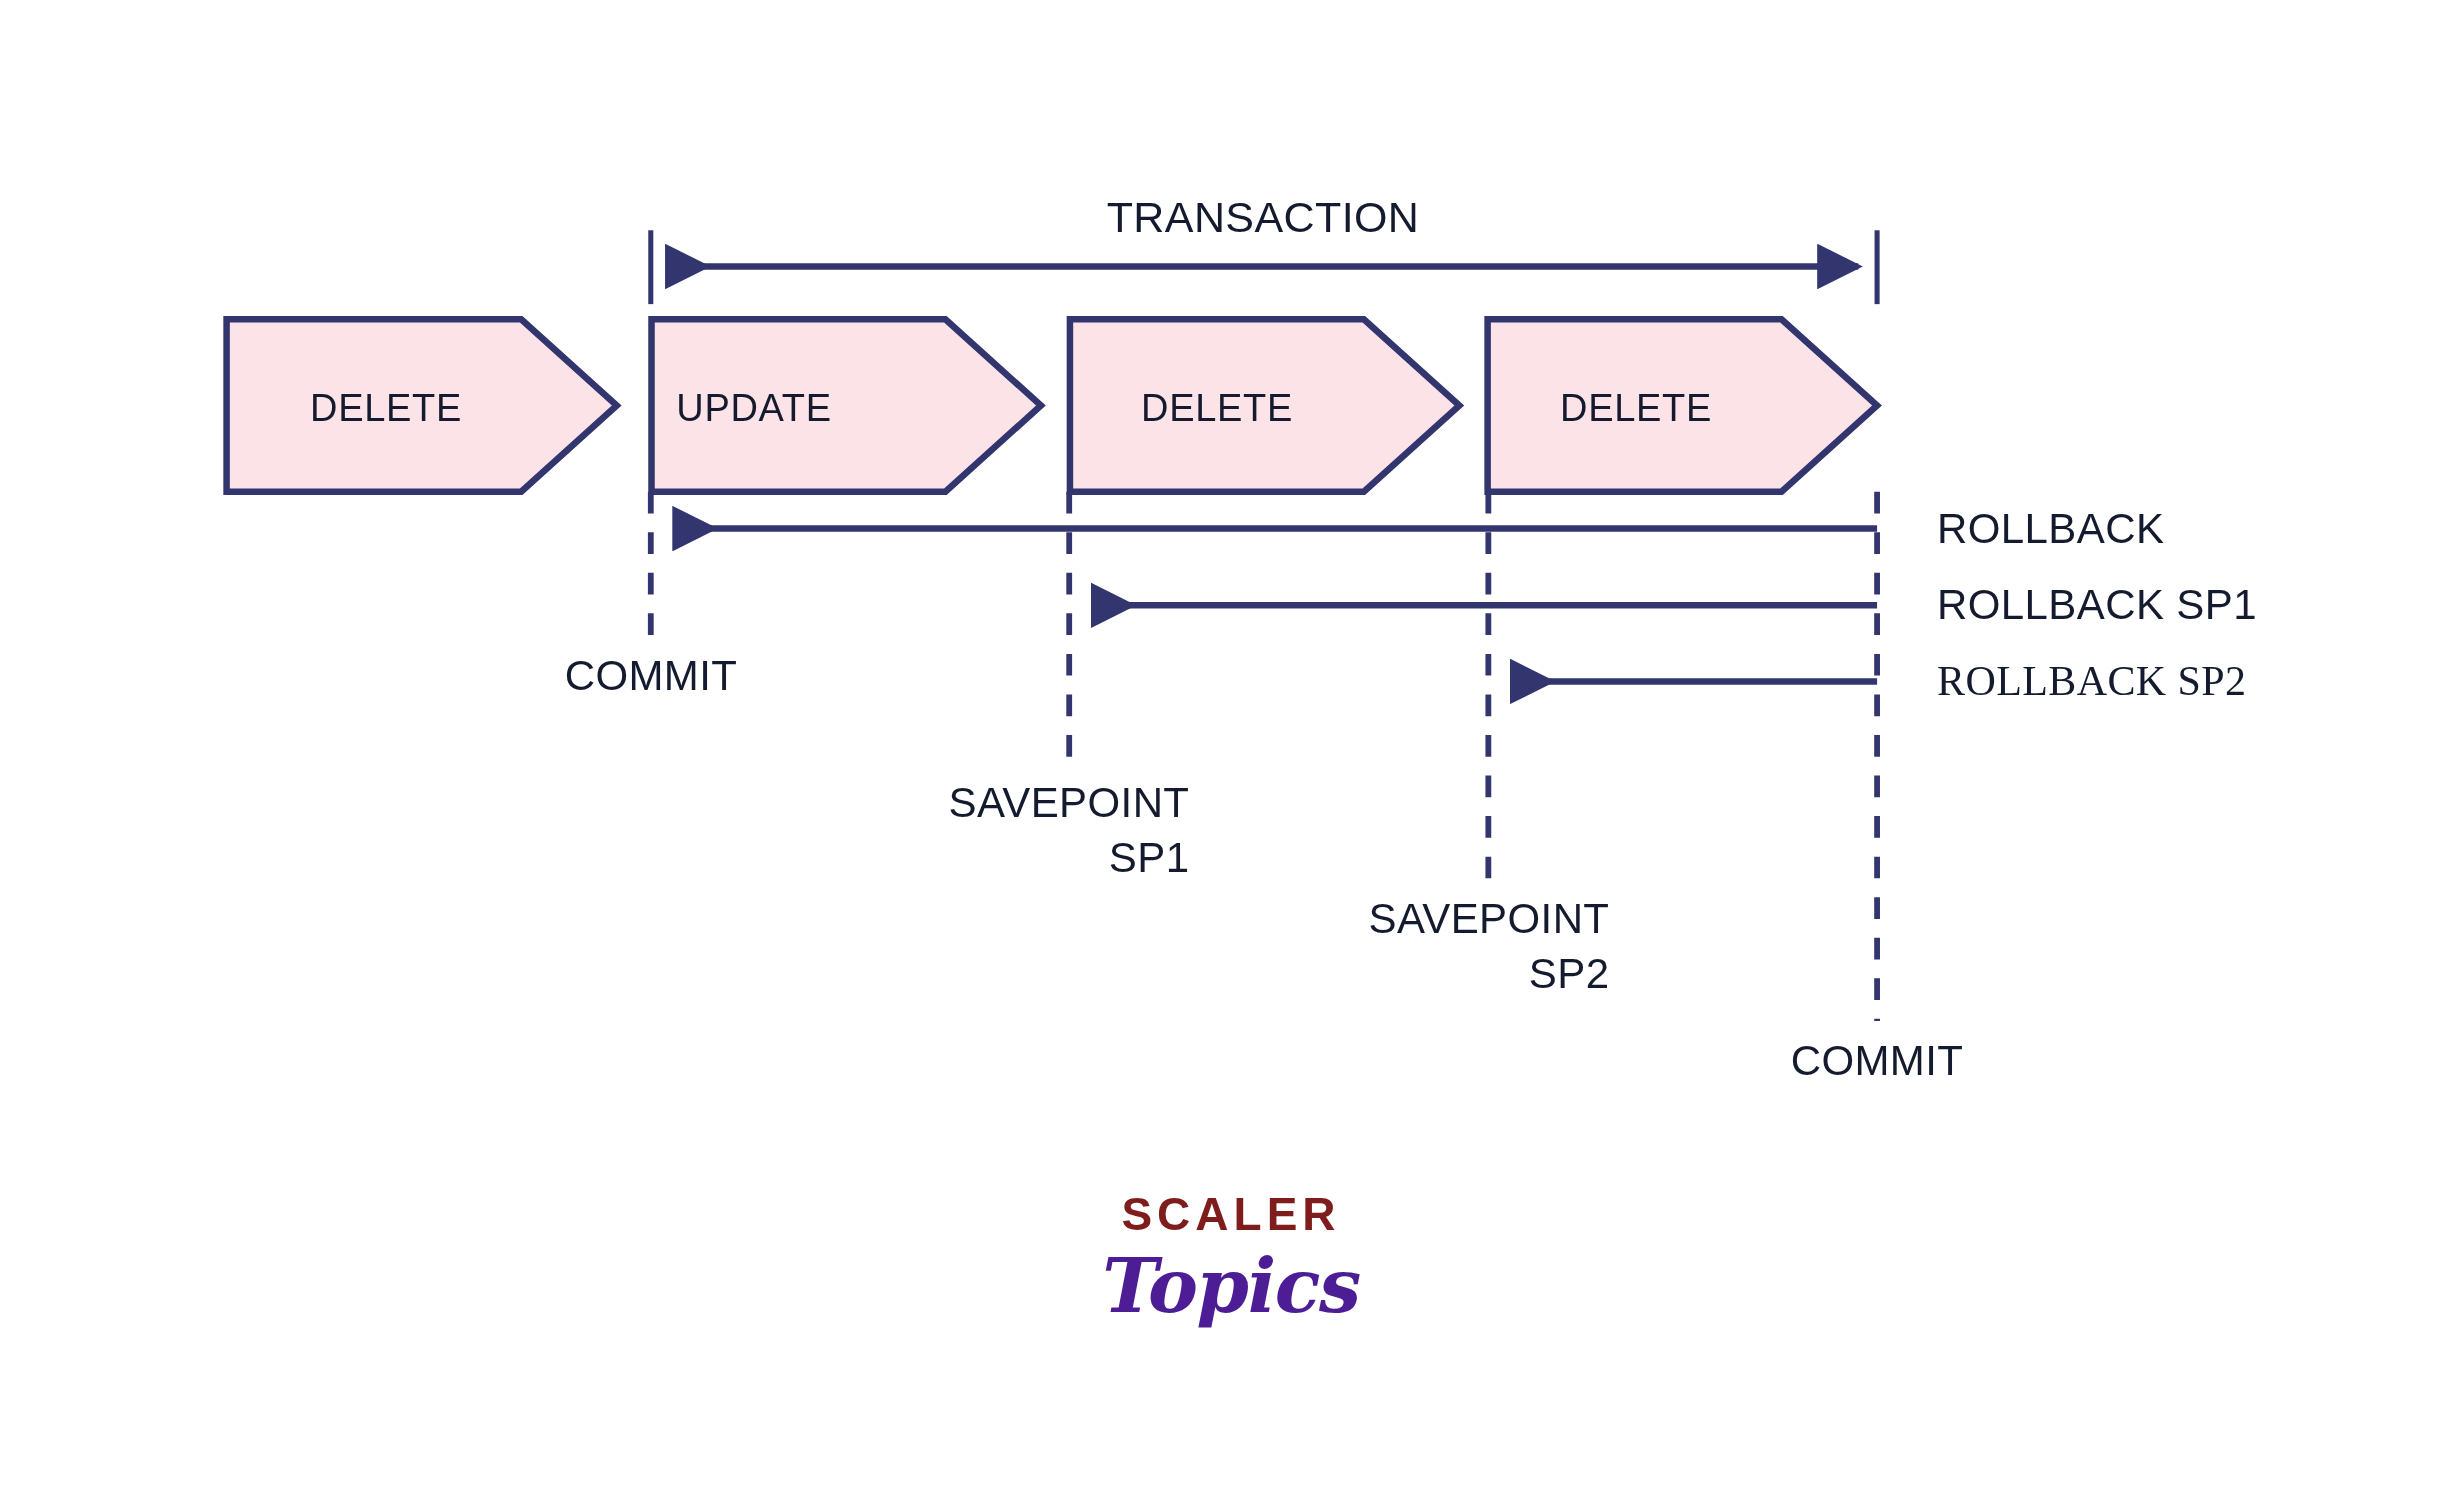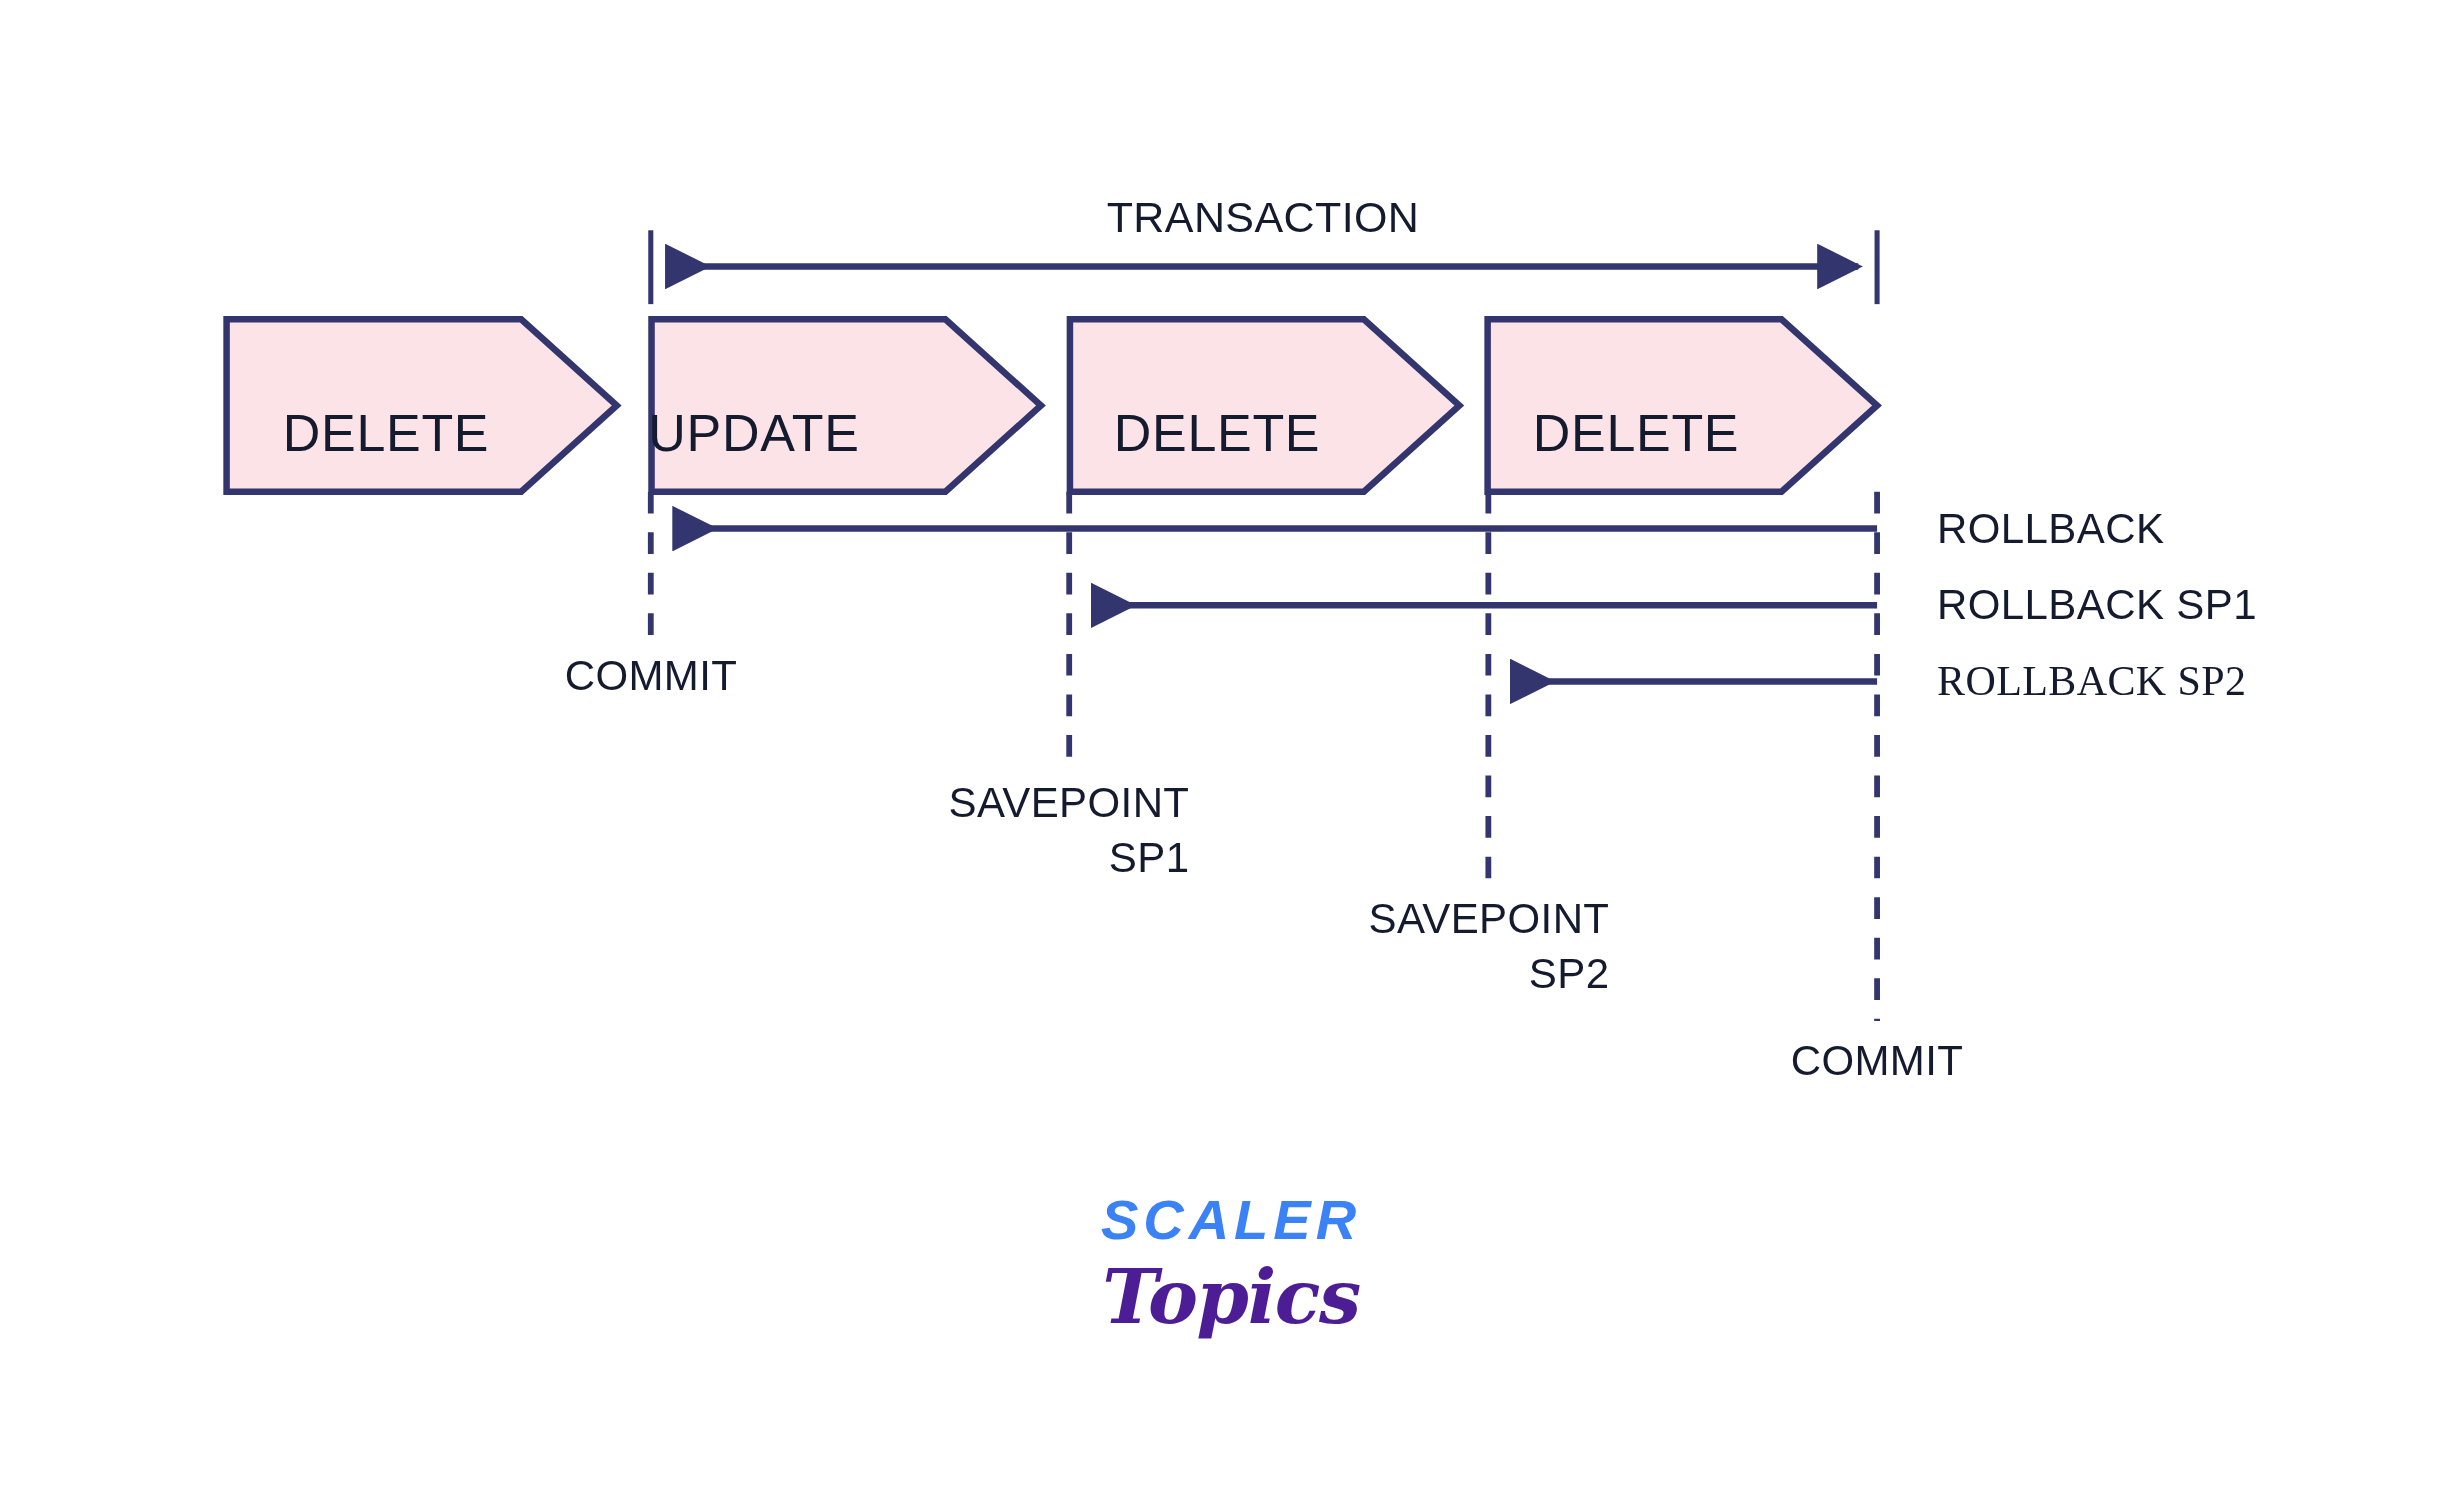--- a/index.html
+++ b/index.html
@@ -27,25 +27,24 @@
     height: 1504px;
   }
   .lbl {
     position: absolute;
     color: #151b2e;
     font-family: "Liberation Sans", sans-serif;
     white-space: nowrap;
     line-height: 1.0;
   }
   .op-label {
-    font-size: 52px;
+    font-size: 38px;
     letter-spacing: 0.7px;
     text-align: right;
     transform: translate(-50%, -50%);
-    margin-top: 25px;
   }
   .axis-label {
     font-size: 43px;
     letter-spacing: 0.4px;
     transform: translate(-50%, -50%);
   }
   .side-label {
     font-size: 42px;
     letter-spacing: 0.4px;
     transform: translate(0, -50%);
@@ -59,26 +58,25 @@
   }
   .logo {
     position: absolute;
     left: 1231px;
     top: 1187px;
     transform: translateX(-50%);
     text-align: center;
     width: 434px;
   }
   .logo-main {
-    font-size: 56px;
+    font-size: 46px;
     font-weight: bold;
     letter-spacing: 5px;
-    color: #3b82f6;
+    color: #7f1d1d;
     font-family: "Liberation Sans", sans-serif;
-    font-style: italic;
   }
   .logo-sub {
     font-size: 75px;
     color: #4c1d95;
     font-family: "DejaVu Serif", serif;
     font-style: italic;
     font-weight: bold;
     margin-top: 1.4px;
     letter-spacing: -1.4px;
   }

